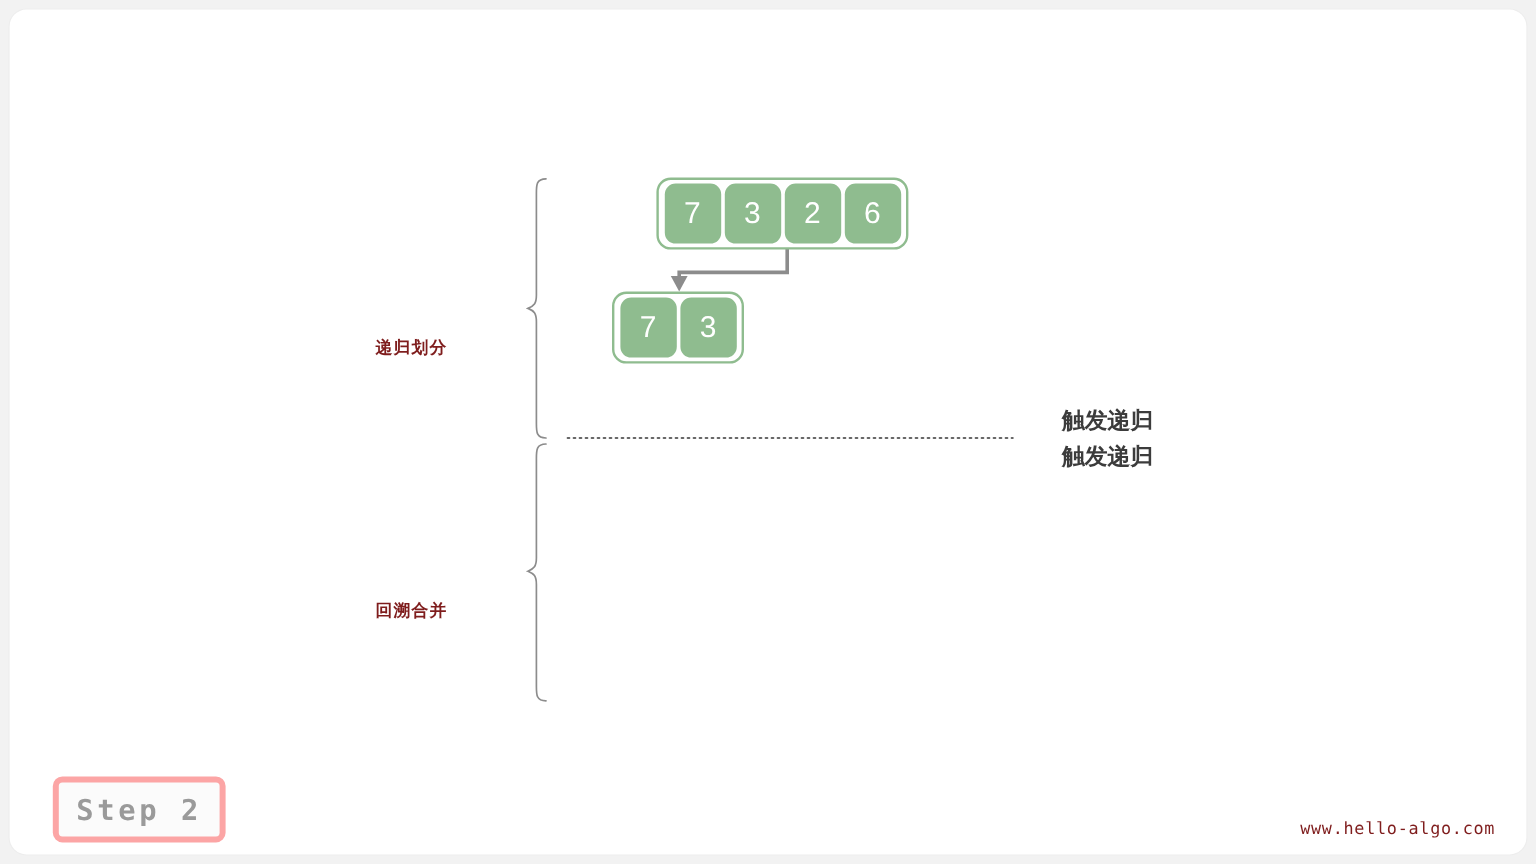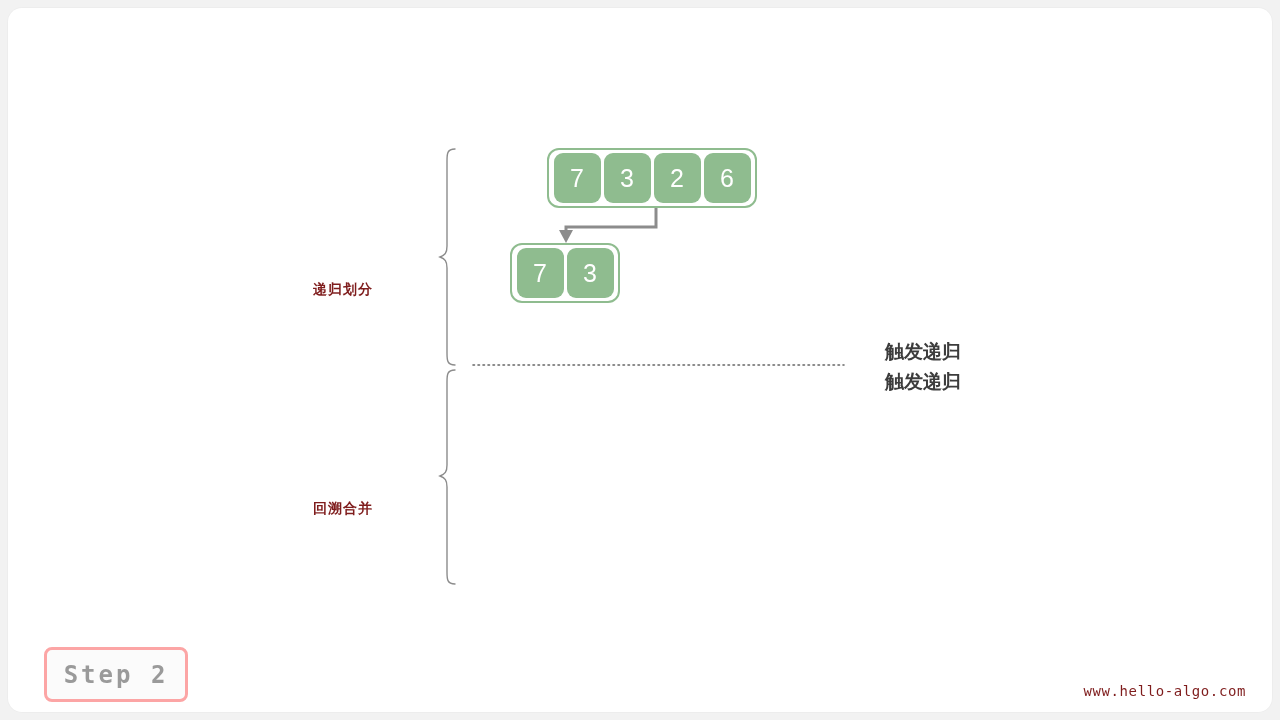--- a/index.html
+++ b/index.html
@@ -78,21 +78,21 @@
   }
 
   
   #step-badge {
     position: absolute;
     left: 36px;
     top: 639px;
     width: 144px;
     height: 55px;
     box-sizing: border-box;
-    border: 3px solid #fca5a5;
+    border: 5px solid #fca5a5;
     border-radius: 8px;
     background: #fbfbfb;
     display: flex;
     align-items: center;
     justify-content: center;
     font-family: "DejaVu Sans Mono", "Liberation Mono", monospace;
     font-size: 24px;
     font-weight: bold;
     letter-spacing: 3px;
     color: #9a9a9a;

